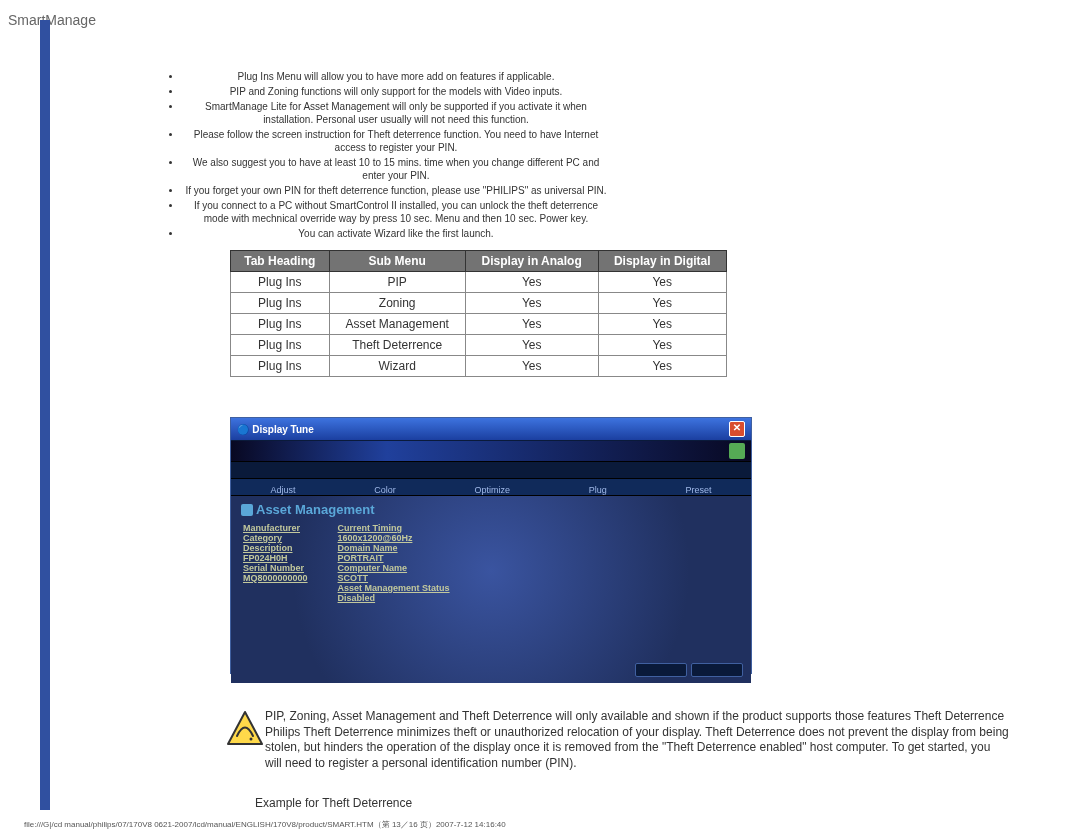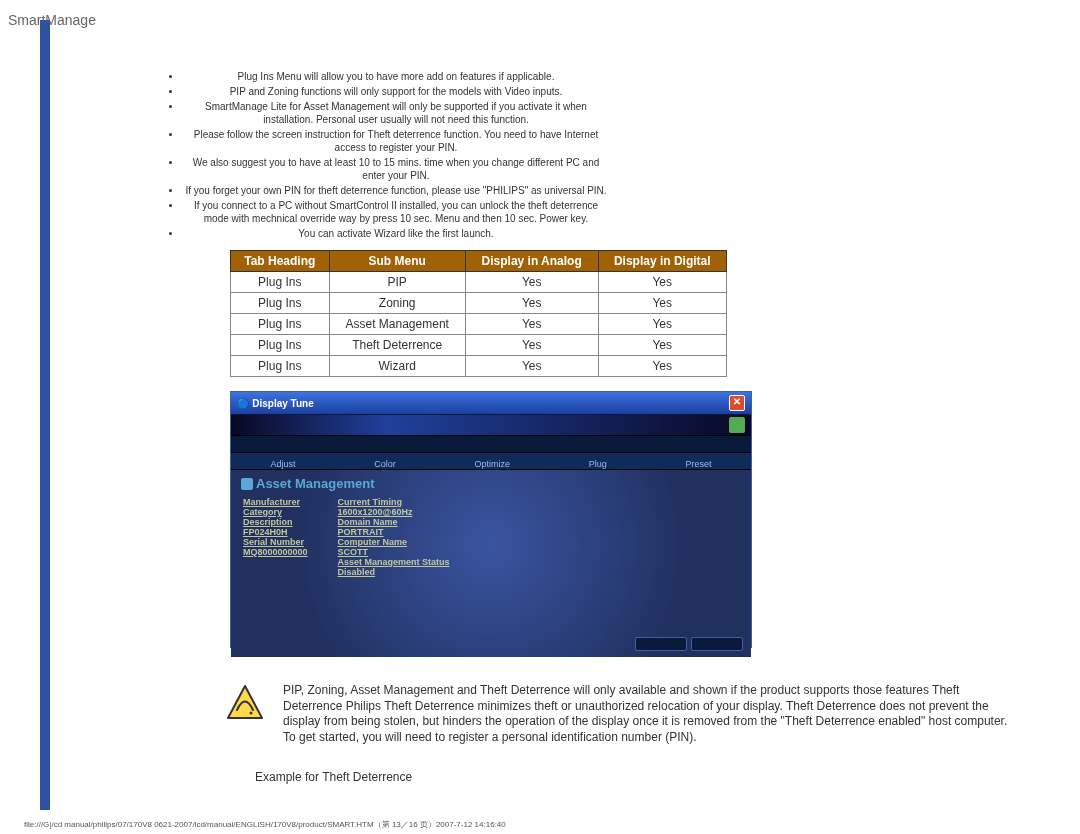--- a/index.html
+++ b/index.html
@@ -47,36 +47,36 @@
     line-height: 1.3;
     width: 200px;
   }
   .right-examples .ex1 { margin-bottom: 45px; }
   table.plugin-table {
     border-collapse: collapse;
     margin: 10px 0 0 160px;
     width: 497px;
   }
   table.plugin-table th {
-    background: #a16207;
+    background: #737373;
     color: #fff;
     font-weight: bold;
     font-size: 12px;
     border: 1px solid #333;
     padding: 3px 6px;
     text-align: center;
   }
   table.plugin-table td {
     border: 1px solid #888;
     padding: 3px 6px;
     font-size: 12px;
     text-align: center;
   }
   .screenshot-box {
-    margin: 14px 0 0 160px;
+    margin: 40px 0 0 160px;
     width: 520px;
     height: 255px;
     border: 1px solid #4060a0;
     background: linear-gradient(to bottom, #2a3e7a 0%, #2a3e7a 100%);
     position: relative;
     box-shadow: inset 0 0 2px #000;
   }
   .titlebar {
     height: 18px;
     background: linear-gradient(to bottom, #3d73df, #1b3fa0);
@@ -168,21 +168,21 @@
     width: 50px;
     height: 12px;
     background: #0a1a3a;
     border: 1px solid #4060a0;
     border-radius: 2px;
   }
   .note-block {
     margin: 35px 0 0 160px;
     width: 780px;
     display: flex;
-    gap: 18px;
+    gap: 0;
     align-items: flex-start;
   }
   .warn-icon {
     width: 40px;
     height: 40px;
     flex-shrink: 0;
     margin-left: -5px;
   }
   .note-text {
     font-size: 12px;

